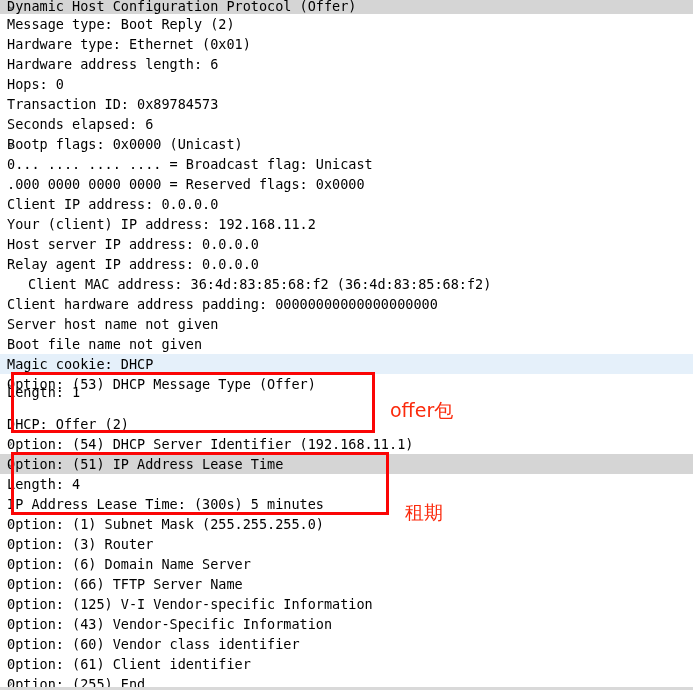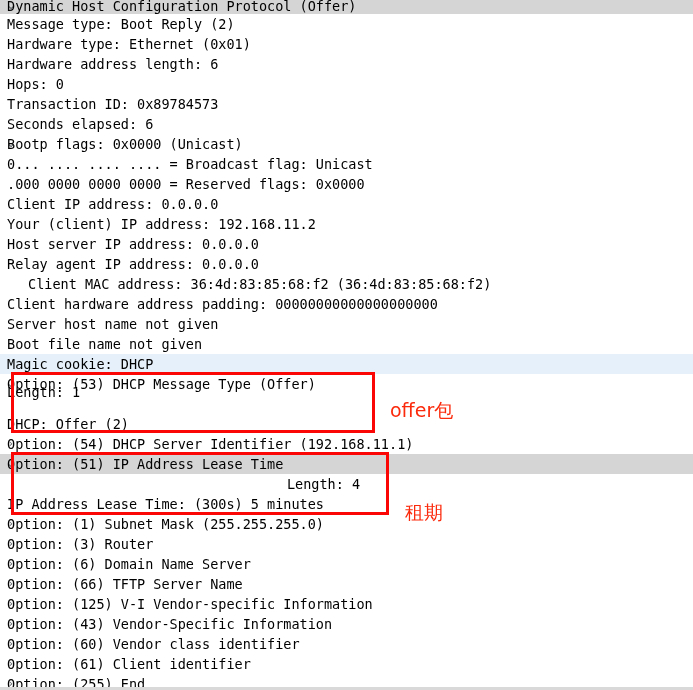--- a/index.html
+++ b/index.html
@@ -136,21 +136,21 @@
       <div class="row" style="position: absolute; left: 0px; top: 274px; width: 693px; height: 20px; line-height: 20px; margin-left: 21px;"><span class="label rowtext ind1">Client MAC address: 36:4d:83:85:68:f2 (36:4d:83:85:68:f2)</span></div>
       <div class="row" style="position: absolute; left: 0px; top: 294px; width: 693px; height: 20px; line-height: 20px;"><span class="label rowtext ind1">Client hardware address padding: 00000000000000000000</span></div>
       <div class="row" style="position: absolute; left: 0px; top: 314px; width: 693px; height: 20px; line-height: 20px;"><span class="label rowtext ind1">Server host name not given</span></div>
       <div class="row" style="position: absolute; left: 0px; top: 334px; width: 693px; height: 20px; line-height: 20px;"><span class="label rowtext ind1">Boot file name not given</span></div>
       <div class="row hl-blue" style="position: absolute; left: 0px; top: 354px; width: 693px; height: 20px; line-height: 20px;"><span class="label rowtext ind1">Magic cookie: DHCP</span></div>
       <div class="row" style="position: absolute; left: 0px; top: 374px; width: 693px; height: 20px; line-height: 20px;"><span class="twisty" style="line-height: 20px;">⌄</span><span class="label rowtext ind0">Option: (53) DHCP Message Type (Offer)</span></div>
       <div class="row" style="position: absolute; left: 0px; top: 382px; width: 693px; height: 20px; line-height: 20px;"><span class="label rowtext ind1">Length: 1</span></div>
       <div class="row" style="position: absolute; left: 0px; top: 414px; width: 693px; height: 20px; line-height: 20px;"><span class="label rowtext ind1">DHCP: Offer (2)</span></div>
       <div class="row" style="position: absolute; left: 0px; top: 434px; width: 693px; height: 20px; line-height: 20px;"><span class="twisty" style="line-height: 20px;">›</span><span class="label rowtext ind0">Option: (54) DHCP Server Identifier (192.168.11.1)</span></div>
       <div class="row hl-grey" style="position: absolute; left: 0px; top: 454px; width: 693px; height: 20px; line-height: 20px;"><span class="twisty" style="line-height: 20px;">⌄</span><span class="label rowtext ind0">Option: (51) IP Address Lease Time</span></div>
-      <div class="row" style="position: absolute; left: 0px; top: 474px; width: 640px; height: 20px; line-height: 20px; text-align: center;"><span class="label rowtext ind1">Length: 4</span></div>
+      <div class="row" style="position: absolute; left: 0px; top: 474px; width: 640px; height: 20px; line-height: 20px;"><span class="label rowtext ind1">Length: 4</span></div>
       <div class="row" style="position: absolute; left: 0px; top: 494px; width: 693px; height: 20px; line-height: 20px;"><span class="label rowtext ind1">IP Address Lease Time: (300s) 5 minutes</span></div>
       <div class="row" style="position: absolute; left: 0px; top: 514px; width: 693px; height: 20px; line-height: 20px;"><span class="twisty" style="line-height: 20px;">›</span><span class="label rowtext ind0">Option: (1) Subnet Mask (255.255.255.0)</span></div>
       <div class="row" style="position: absolute; left: 0px; top: 534px; width: 693px; height: 20px; line-height: 20px;"><span class="twisty" style="line-height: 20px;">›</span><span class="label rowtext ind0">Option: (3) Router</span></div>
       <div class="row" style="position: absolute; left: 0px; top: 554px; width: 693px; height: 20px; line-height: 20px;"><span class="twisty" style="line-height: 20px;">›</span><span class="label rowtext ind0">Option: (6) Domain Name Server</span></div>
       <div class="row" style="position: absolute; left: 0px; top: 574px; width: 693px; height: 20px; line-height: 20px;"><span class="twisty" style="line-height: 20px;">›</span><span class="label rowtext ind0">Option: (66) TFTP Server Name</span></div>
       <div class="row" style="position: absolute; left: 0px; top: 594px; width: 693px; height: 20px; line-height: 20px;"><span class="twisty" style="line-height: 20px;">›</span><span class="label rowtext ind0">Option: (125) V-I Vendor-specific Information</span></div>
       <div class="row" style="position: absolute; left: 0px; top: 614px; width: 693px; height: 20px; line-height: 20px;"><span class="twisty" style="line-height: 20px;">›</span><span class="label rowtext ind0">Option: (43) Vendor-Specific Information</span></div>
       <div class="row" style="position: absolute; left: 0px; top: 634px; width: 693px; height: 20px; line-height: 20px;"><span class="twisty" style="line-height: 20px;">›</span><span class="label rowtext ind0">Option: (60) Vendor class identifier</span></div>
       <div class="row" style="position: absolute; left: 0px; top: 654px; width: 693px; height: 20px; line-height: 20px;"><span class="twisty" style="line-height: 20px;">›</span><span class="label rowtext ind0">Option: (61) Client identifier</span></div>
       <div class="row" style="position: absolute; left: 0px; top: 674px; width: 693px; height: 20px; line-height: 20px;"><span class="twisty" style="line-height: 20px;">›</span><span class="label rowtext ind0">Option: (255) End</span></div>

